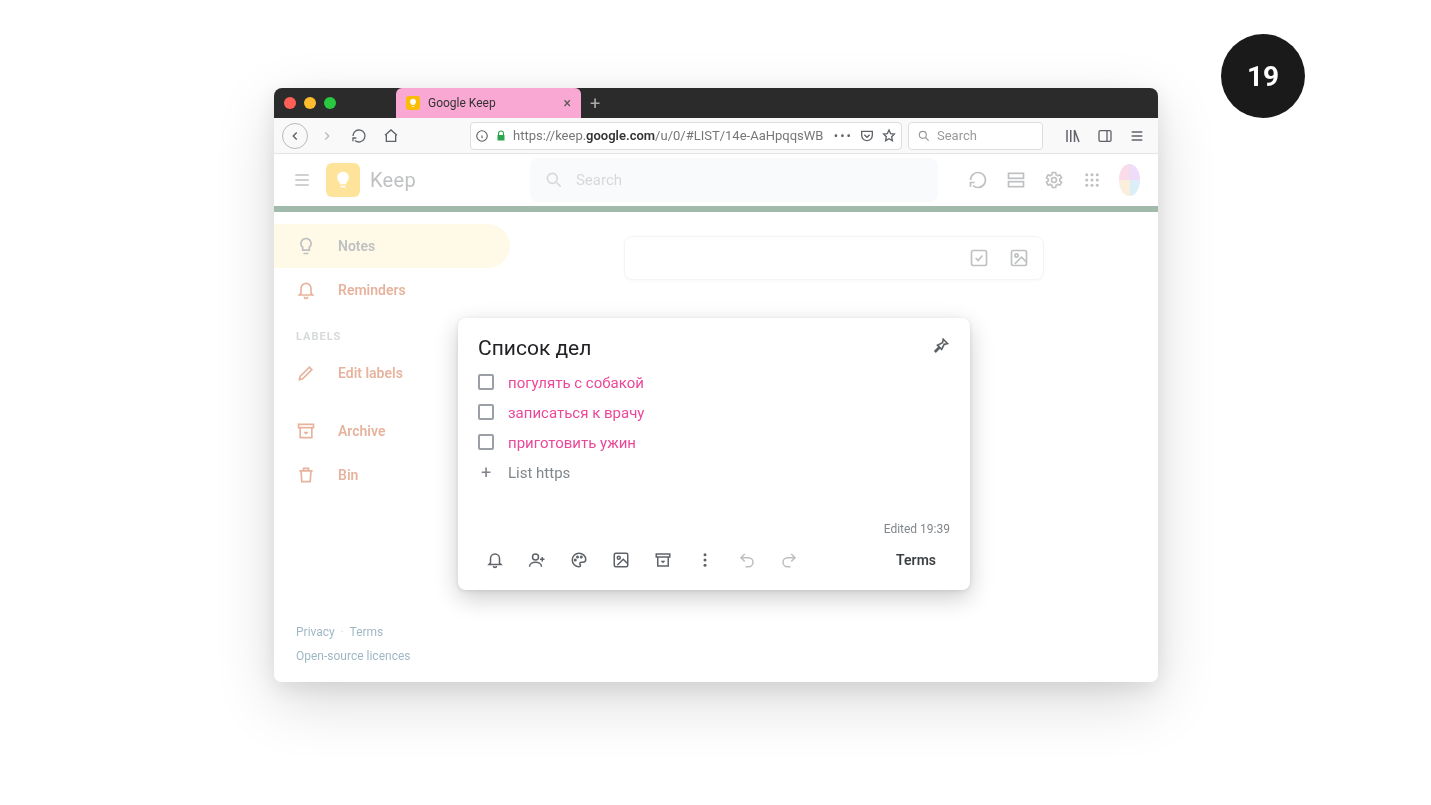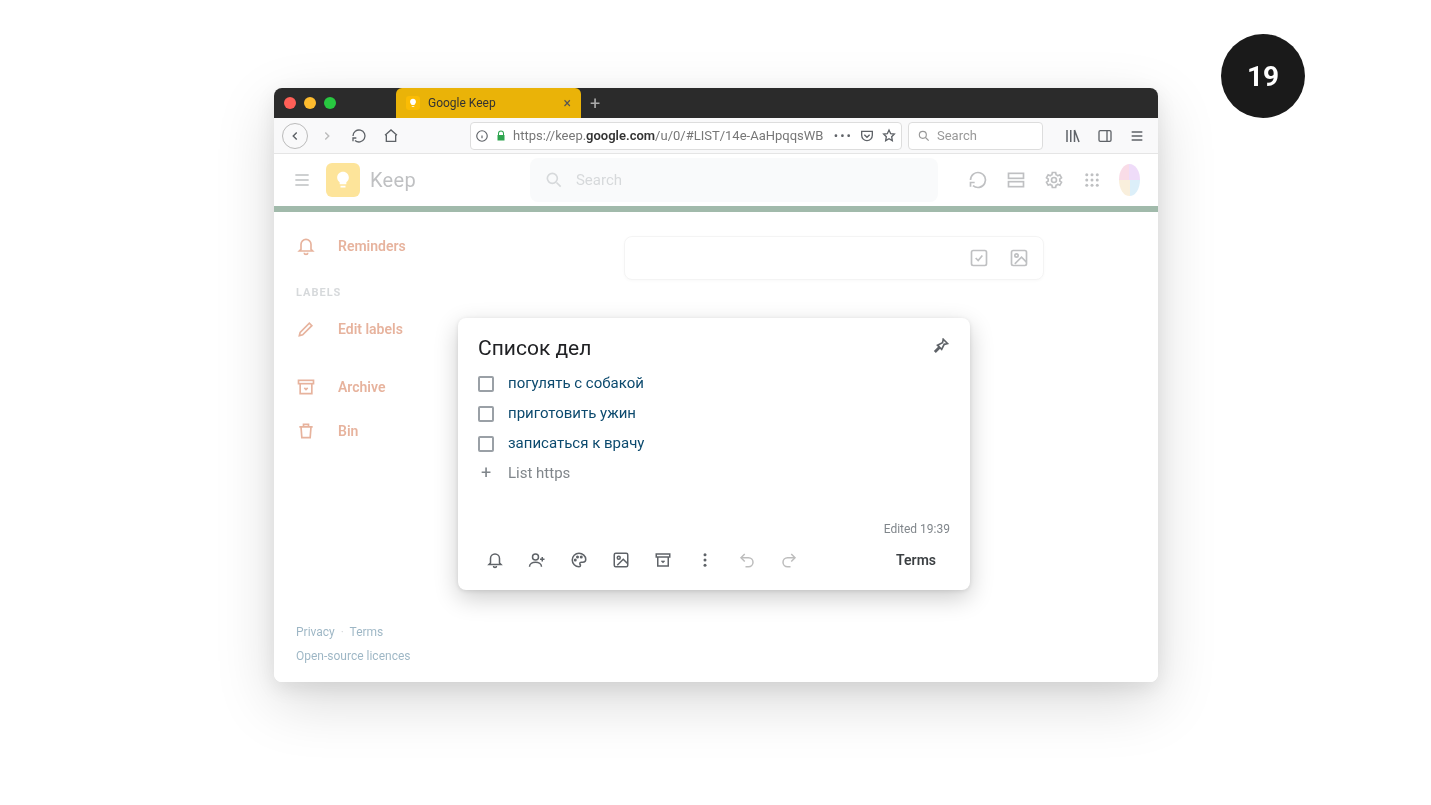--- a/index.html
+++ b/index.html
@@ -25,21 +25,21 @@
     background: #fff;
   }
   .titlebar {
     height: 30px; background: #2b2b2b;
     display: flex; align-items: center; padding: 0 10px;
   }
   .traffic { display:flex; gap:8px; margin-right: 60px; }
   .dot { width:12px; height:12px; border-radius:50%; }
   .dot.red{background:#ff5f57;} .dot.yellow{background:#febc2e;} .dot.green{background:#28c840;}
   .tab {
-    background:#eab308; height:30px; width:185px; border-radius:6px 6px 0 0;
+    background:#f9a8d4; height:30px; width:185px; border-radius:6px 6px 0 0;
     display:flex; align-items:center; padding:0 10px; gap:8px;
     font-size:12px; color:#333;
   }
   .tab .fav { width:14px; height:14px; background:#fbbc04; border-radius:3px; display:flex; align-items:center; justify-content:center; }
   .tab .fav svg{width:10px;height:10px;fill:#fff;}
   .tab .title{flex:1; white-space:nowrap; overflow:hidden;}
   .tab .close{color:#555; font-size:14px;}
   .newtab{ width:28px; text-align:center; color:#aaa; font-size:18px;}
   .toolbar {
     height: 36px; background:#f9f9fa; border-bottom:1px solid #e5e5e5;
@@ -100,21 +100,21 @@
   .scrim{position:absolute; inset:0; background:rgba(255,255,255,.6);}
   .dialog{
     position:absolute; left:184px; top:164px; width:512px;
     background:#fff; border-radius:8px;
     box-shadow:0 8px 24px rgba(0,0,0,.2), 0 1px 4px rgba(0,0,0,.1);
     padding:18px 14px 8px 14px;
   }
   .dialog .titlewrap{display:flex; align-items:flex-start; padding:0 6px 8px;}
   .dialog .title{flex:1; font-size:21px; color:#202124;}
   .pin{color:#5f6368;}
-  .checkitem{display:flex; align-items:flex-end; gap:14px; padding:6px 6px; font-size:15px; color:#0c4a6e;}
+  .checkitem{display:flex; align-items:flex-start; gap:14px; padding:6px 6px; font-size:15px; color:#ec4899;}
   .checkbox{width:16px;height:16px;border:2px solid #9aa0a6;border-radius:2px;flex-shrink:0;}
   .additem{display:flex; align-items:center; gap:14px; padding:6px 6px; color:#80868b; font-size:15px;}
   .plus{width:16px;text-align:center;font-size:18px;line-height:16px;color:#80868b;}
   .edited{text-align:right; font-size:12px; color:#80868b; padding:6px 6px 2px;margin-top:28px;}
   .dtoolbar{display:flex; align-items:center; padding:4px 2px; gap:0;}
   .dbtn{width:42px;height:36px;display:flex;align-items:center;justify-content:center;color:#5f6368;}
   .dbtn.dim{color:#bdbdbd;}
   .dtoolbar .grow{flex:1;}
   .closebtn{font-size:14px; font-weight:600; color:#3c4043; padding:8px 18px; border-radius:4px; cursor:pointer;}
   svg{display:block;}
@@ -262,20 +262,26 @@
             <circle cx="5" cy="19" r="2"></circle>
             <circle cx="12" cy="19" r="2"></circle>
             <circle cx="19" cy="19" r="2"></circle>
           </svg>
         </div>
       <div class="avatar"></div>
     </div>
 
     <div class="body">
       <div class="sidebar">
+        <div class="navitem active">
+          <svg width="20" height="20" viewBox="0 0 24 24" fill="none" stroke="currentColor" stroke-width="2">
+              <path d="M9 21h6M10 17h4M12 3a6 6 0 0 0-4 10.5V17h8v-3.5A6 6 0 0 0 12 3z"></path>
+            </svg>
+          <span>Notes</span>
+        </div>
         <div class="navitem">
           <svg width="20" height="20" viewBox="0 0 24 24" fill="none" stroke="currentColor" stroke-width="2">
               <path d="M6 16V10a6 6 0 1 1 12 0v6l2 2H4l2-2zM10 20a2 2 0 0 0 4 0"></path>
             </svg>
           <span>Reminders</span>
         </div>
         <div class="navlabel">LABELS</div>
         <div class="navitem">
           <svg width="20" height="20" viewBox="0 0 24 24" fill="none" stroke="currentColor" stroke-width="2">
               <path d="M4 20l4-1 11-11-3-3L5 16l-1 4z"></path>
@@ -333,25 +339,25 @@
               <path d="M15 3l6 6-4 1-3 6-2-2-5 5-1-1 5-5-2-2 6-3 1-4-1-1z"></path>
             </svg>
         </div>
       </div>
       <div class="checkitem">
         <span class="checkbox"></span>
         <span>погулять с собакой</span>
       </div>
       <div class="checkitem">
         <span class="checkbox"></span>
-        <span>приготовить ужин</span>
+        <span>записаться к врачу</span>
       </div>
       <div class="checkitem">
         <span class="checkbox"></span>
-        <span>записаться к врачу</span>
+        <span>приготовить ужин</span>
       </div>
       <div class="additem">
         <span class="plus">+</span>
         <span>List https</span>
       </div>
       <div class="edited">Edited 19:39</div>
       <div class="dtoolbar">
         <div class="dbtn">
             <svg width="18" height="18" viewBox="0 0 24 24" fill="none" stroke="currentColor" stroke-width="2">
               <path d="M6 16V10a6 6 0 1 1 12 0v6l2 2H4l2-2zM10 20a2 2 0 0 0 4 0"></path>

